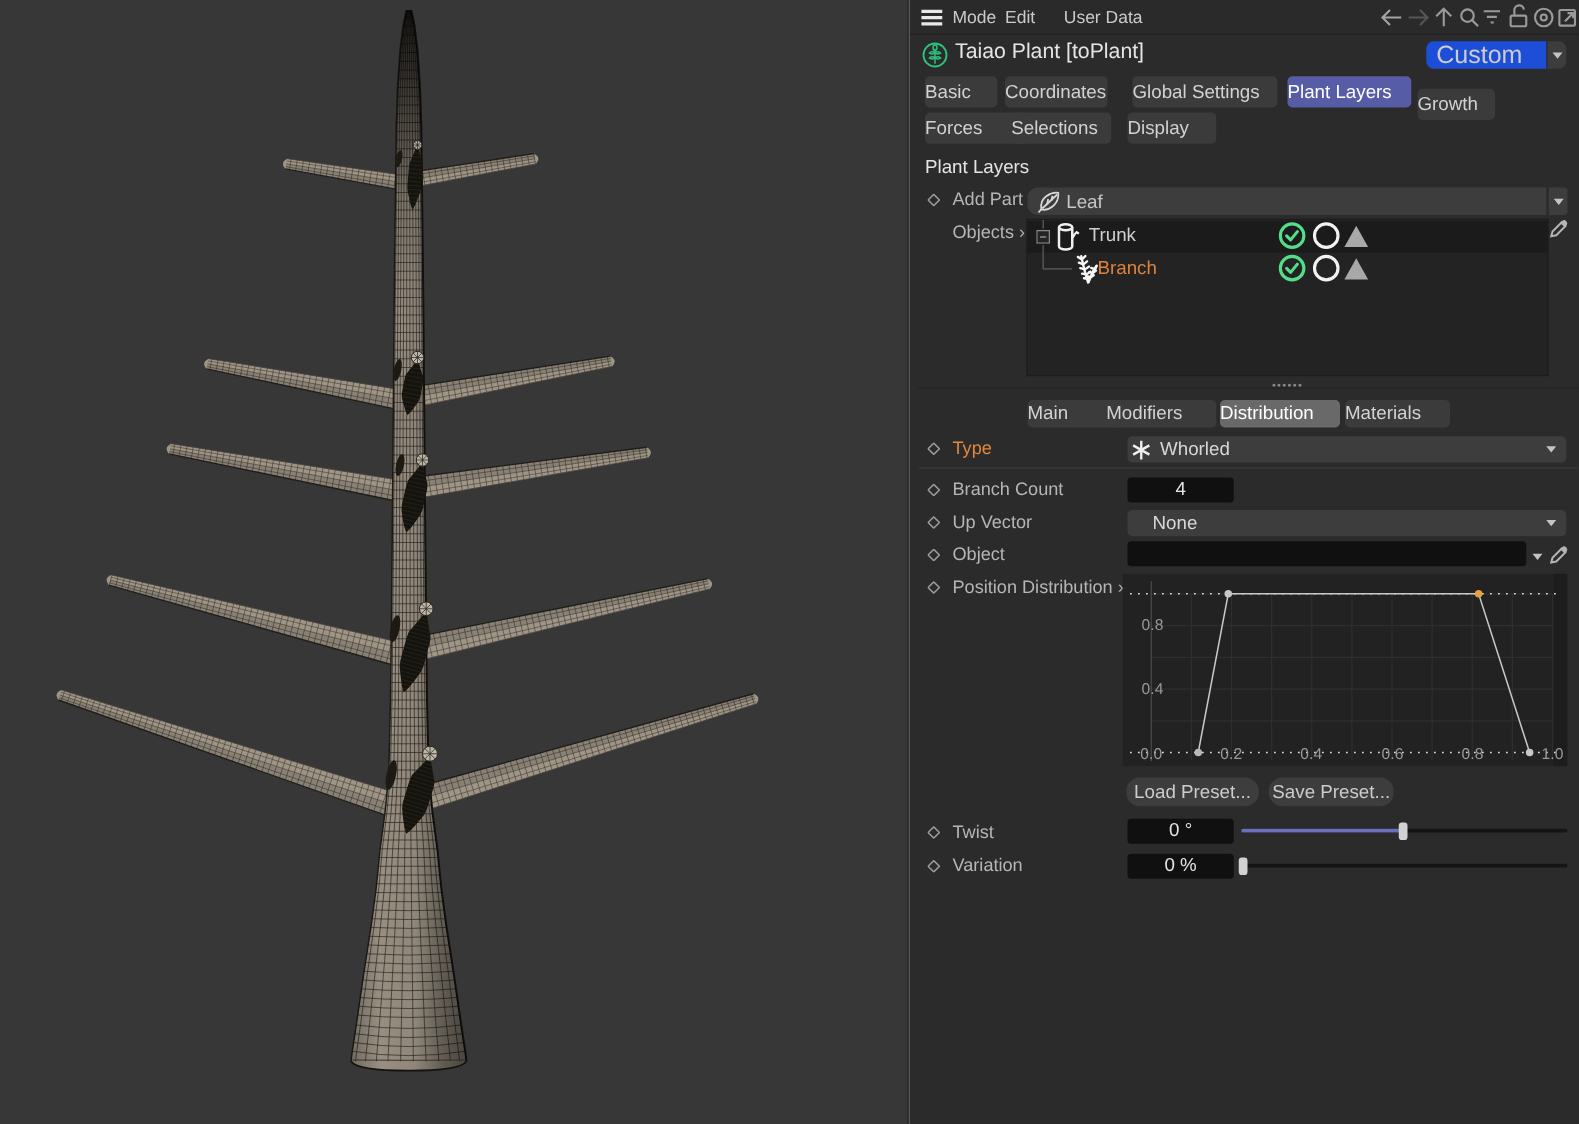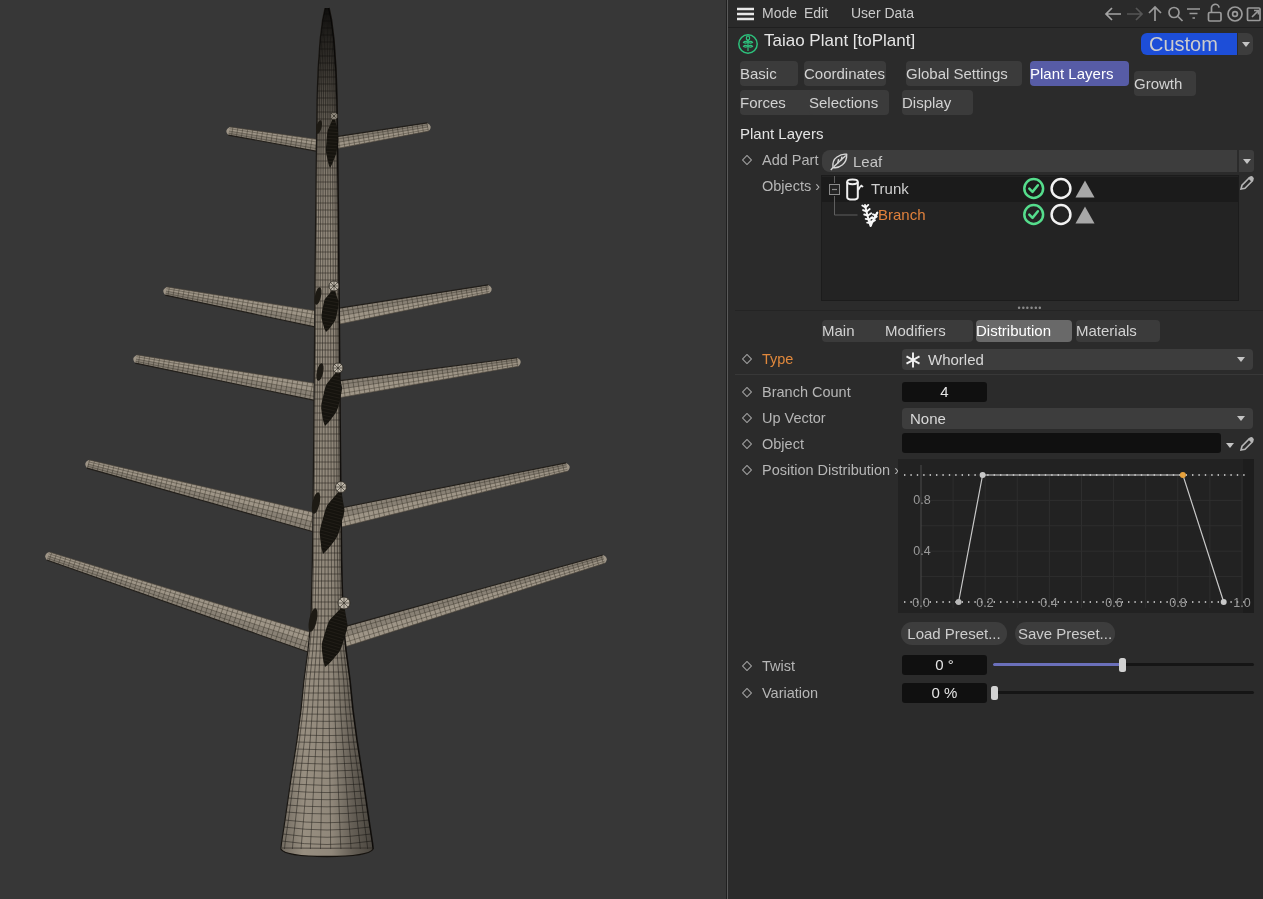--- a/index.html
+++ b/index.html
@@ -316,21 +316,21 @@
       <rect x="1.8" y="1.8" width="6.4" height="6.4" fill="none" stroke="#9a9a9a" stroke-width="1.2" transform="rotate(45 5 5)"></rect>
     </svg>
   <span class="lbl" style="left:34px;top:384px">Branch Count</span>
   <div class="input" style="left:174px;top:382px;width:85px">4</div>
 
   <svg class="dia" style="left:14px;top:413px" width="10" height="10" viewBox="0 0 10 10">
       <rect x="1.8" y="1.8" width="6.4" height="6.4" fill="none" stroke="#9a9a9a" stroke-width="1.2" transform="rotate(45 5 5)"></rect>
     </svg>
   <span class="lbl" style="left:34px;top:410px">Up Vector</span>
   <div class="drop" style="left:174px;top:408px;width:351px">
-      <span style="margin-left:8px">None</span>
+      <span style="margin-left:20px">None</span>
       <span class="dnad"></span>
     </div>
 
   <svg class="dia" style="left:14px;top:439px" width="10" height="10" viewBox="0 0 10 10">
       <rect x="1.8" y="1.8" width="6.4" height="6.4" fill="none" stroke="#9a9a9a" stroke-width="1.2" transform="rotate(45 5 5)"></rect>
     </svg>
   <span class="lbl" style="left:34px;top:436px">Object</span>
   <div class="input" style="left:174px;top:433px;width:319px"></div>
   <span class="dnas" style="left:498px;top:443px"></span>
   <svg id="dropper" width="17" height="17" viewBox="0 0 17 17">

